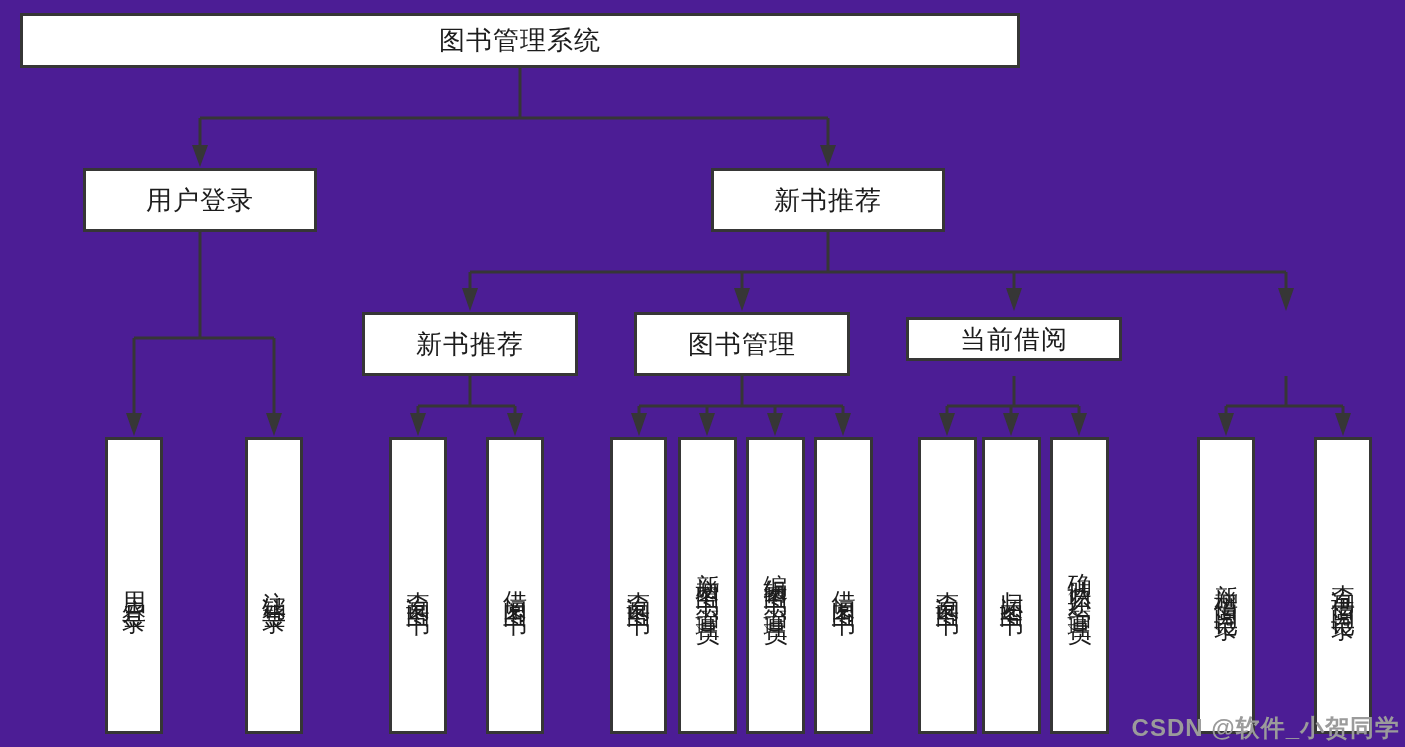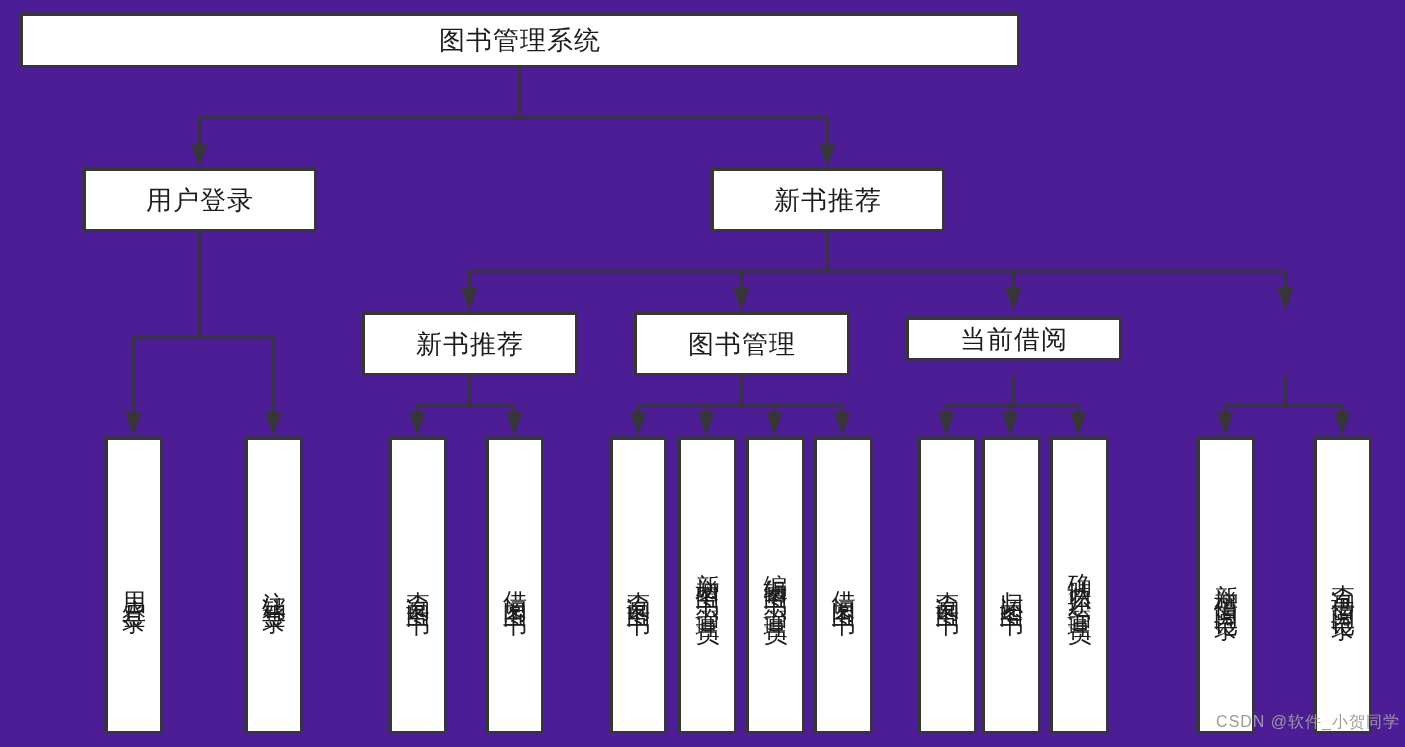--- a/index.html
+++ b/index.html
@@ -23,24 +23,25 @@
   .leaf{
     writing-mode:vertical-rl;
     text-orientation:mixed;
     font-size:24px;
     letter-spacing:7px;
     line-height:1;
   }
   .watermark{
     position:absolute;
     right:5px;top:712px;
-    font-size:16px;
+    font-size:24px;
     color:#9b9b9b;
     letter-spacing:1px;
     white-space:nowrap;
+    font-weight:bold;
   }
 </style>
 </head>
 <body>
 
 <div class="canvas">
 
   <svg class="wires" viewBox="0 0 1405 747" xmlns="http://www.w3.org/2000/svg">
     <g stroke="#363636" stroke-width="3" fill="none">
 

